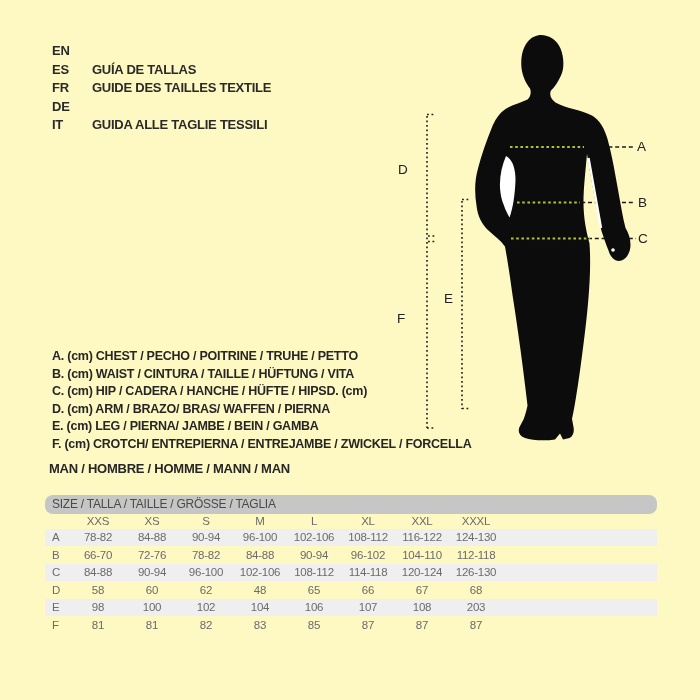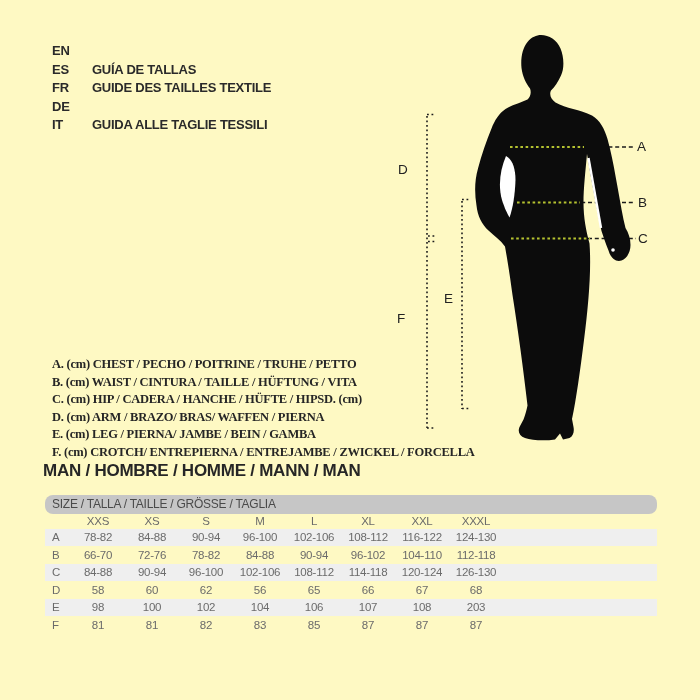--- a/index.html
+++ b/index.html
@@ -10,23 +10,23 @@
     letter-spacing:-0.25px;
   }
   
   .lang-block{position:absolute;left:52px;top:42px;}
   .lang-row{display:grid;grid-template-columns:40px auto;height:18.6px;line-height:18.6px;
             font-size:13px;font-weight:700;color:#2a2a2a;}
   
   .fig-svg{position:absolute;left:395px;top:28px;}
   .meas-label{position:absolute;font-size:13.5px;font-weight:400;color:#222;line-height:14px;height:14px;}
   
-  .legend-block{position:absolute;left:52px;top:356px;font-family:Liberation Serif, serif;}
+  .legend-block{position:absolute;left:52px;top:348px;}
   .legend-row{height:17.6px;line-height:17.6px;font-size:12.5px;font-weight:700;color:#262626;}
-  .man-line{position:absolute;left:43px;top:461px;font-size:17px;font-weight:700;color:#262626;}
+  .man-line{position:absolute;left:49px;top:461px;font-size:13px;font-weight:700;color:#262626;}
   
   .size-table{position:absolute;left:45px;top:495px;width:612px;}
   .t-titlebar{height:19px;line-height:19px;background:#c6c6c6;color:#4a4a4a;
               font-size:12px;padding-left:7px;box-sizing:border-box;border-radius:8px;}
   .t-row{display:grid;grid-template-columns:26px repeat(8,54px);align-items:center;}
   .t-head{height:14.5px;font-size:11.5px;color:#6b6b6b;}
   .t-data{height:17.5px;font-size:11.5px;color:#6b6b6b;}
   .t-row .c{text-align:center;}
   .t-row .letter{text-align:left;padding-left:7px;}
   .stripe{background:#efefef;}
@@ -200,21 +200,21 @@
       <div class="c">114-118</div>
       <div class="c">120-124</div>
       <div class="c">126-130</div>
     </div>
 
     <div class="t-row t-data">
       <div class="letter">D</div>
       <div class="c">58</div>
       <div class="c">60</div>
       <div class="c">62</div>
-      <div class="c">56</div>
+      <div class="c">48</div>
       <div class="c">65</div>
       <div class="c">66</div>
       <div class="c">67</div>
       <div class="c">68</div>
     </div>
 
     <div class="t-row t-data stripe">
       <div class="letter">E</div>
       <div class="c">98</div>
       <div class="c">100</div>

